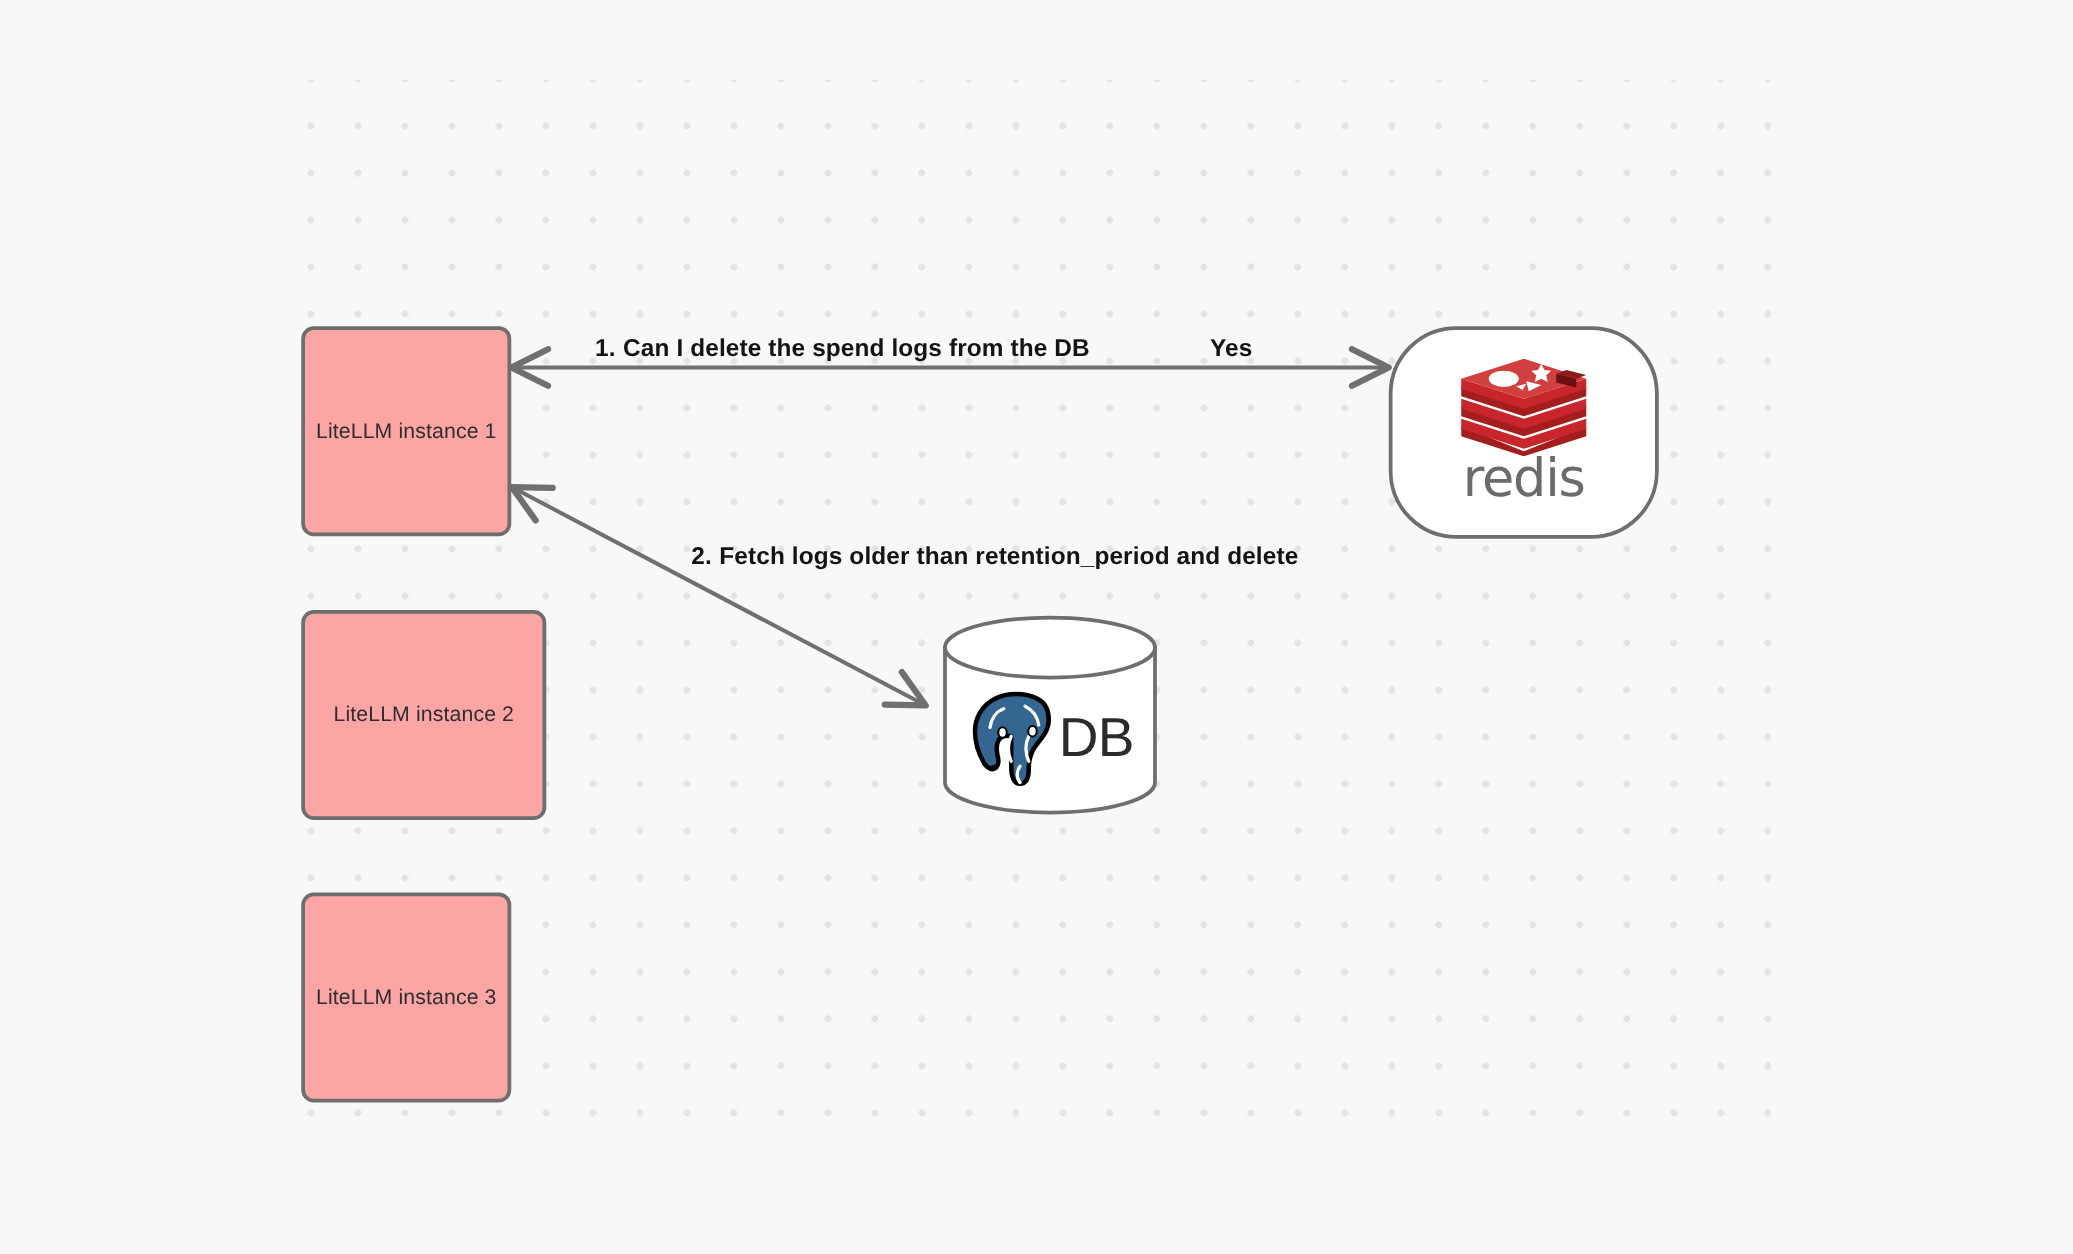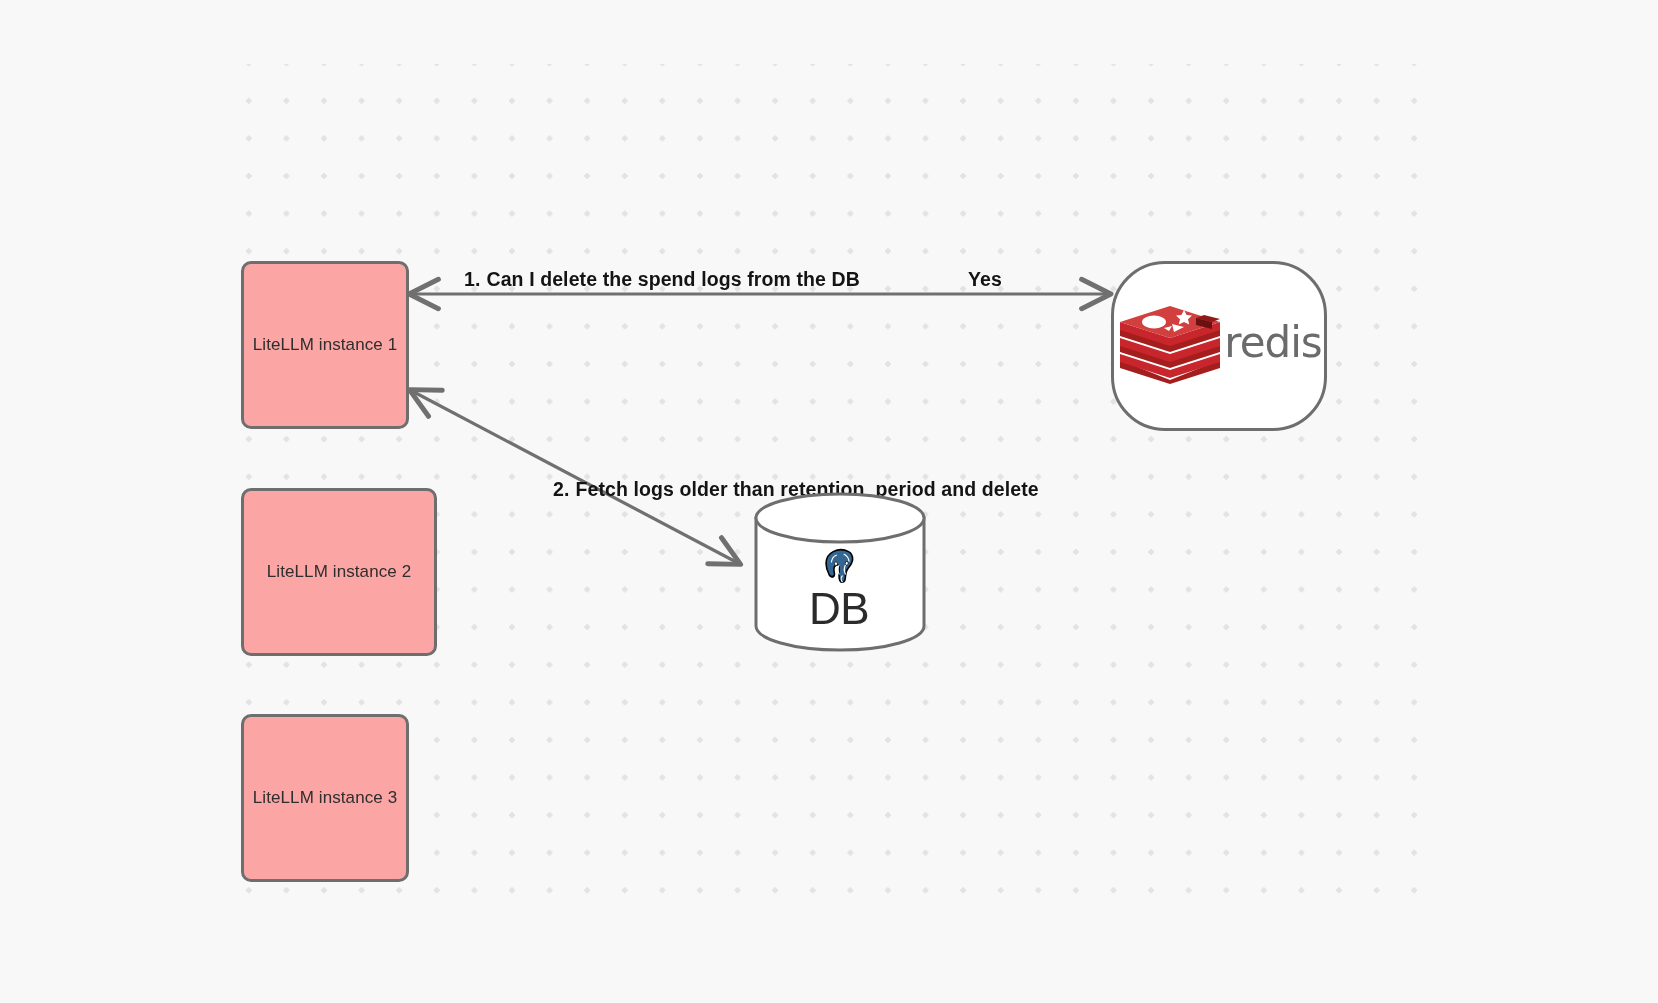--- a/index.html
+++ b/index.html
@@ -73,21 +73,21 @@
     border: 3px solid #6e6e6e;
     border-radius: 54px;
     box-sizing: border-box;
     display: flex;
     flex-direction: column;
     align-items: center;
     justify-content: center;
   }
   .redis-logo-wrap {
     display: flex;
-    flex-direction: row;
+    flex-direction: column;
     align-items: center;
     justify-content: center;
     transform: translateY(-2px);
   }
   .redis-wordmark {
     font-size: 42px;
     line-height: 0.95;
     color: #6b6b6b;
     font-family: "DejaVu Sans", sans-serif;
     letter-spacing: -1px;
@@ -110,53 +110,51 @@
   .db-logo-row {
     position: absolute;
     left: 0;
     top: 56px;
     width: 174px;
     height: 86px;
     display: flex;
     align-items: center;
     justify-content: center;
     gap: 0px;
-    flex-direction: column;
   }
   .db-text {
     font-size: 44px;
     color: #2b2b2b;
     font-family: "Liberation Sans", sans-serif;
     letter-spacing: -0.5px;
     margin-left: -2px;
   }
 
   
   .edge-label {
     position: absolute;
     font-family: "Liberation Sans", sans-serif;
     font-weight: bold;
     font-size: 19.5px;
     color: #141414;
     white-space: nowrap;
     letter-spacing: 0.1px;
   }
   #edge-label-1 {
-    left: 464px;
+    left: 476px;
     top: 268px;
     text-align: center;
   }
   #edge-label-1-yes {
     left: 968px;
     top: 268px;
   }
   #edge-label-2 {
     left: 553px;
     top: 434px;
-    margin-top: 44px;
   }
   .lbl-num { margin-right: 6px; }
 </style>
 </head>
 <body>
 
 <div id="canvas">
 
   <div id="grid"></div>
 

